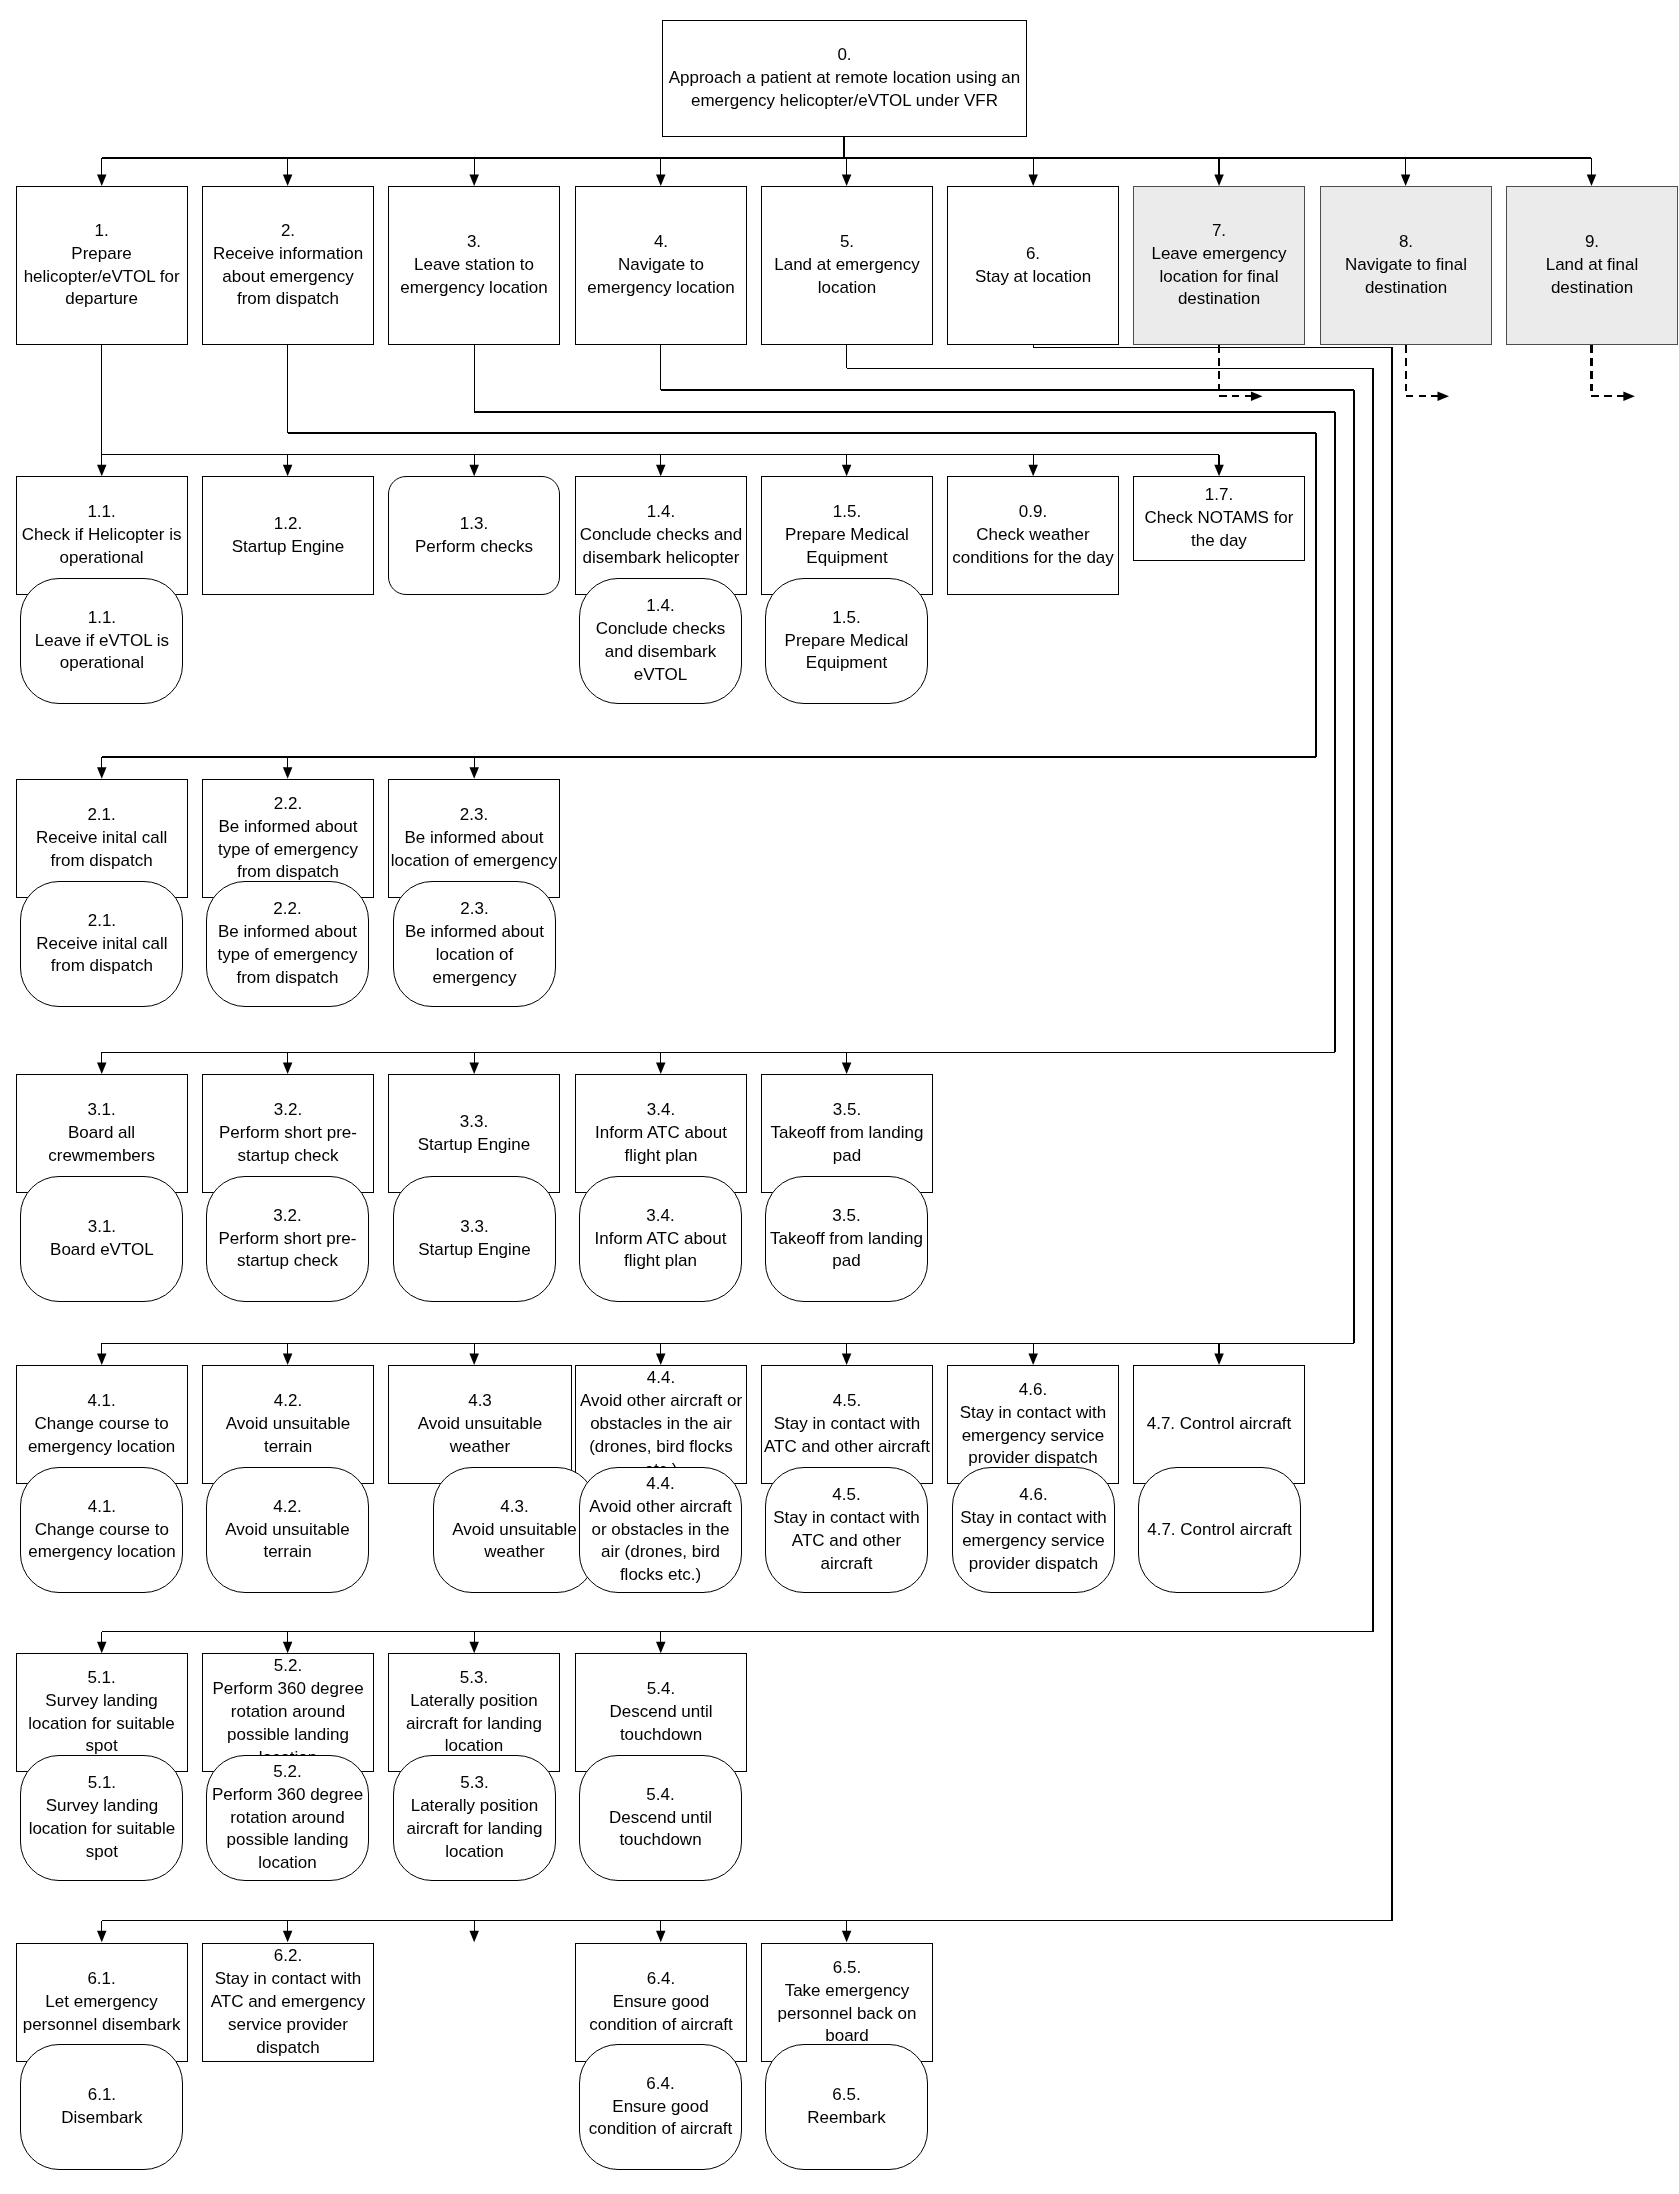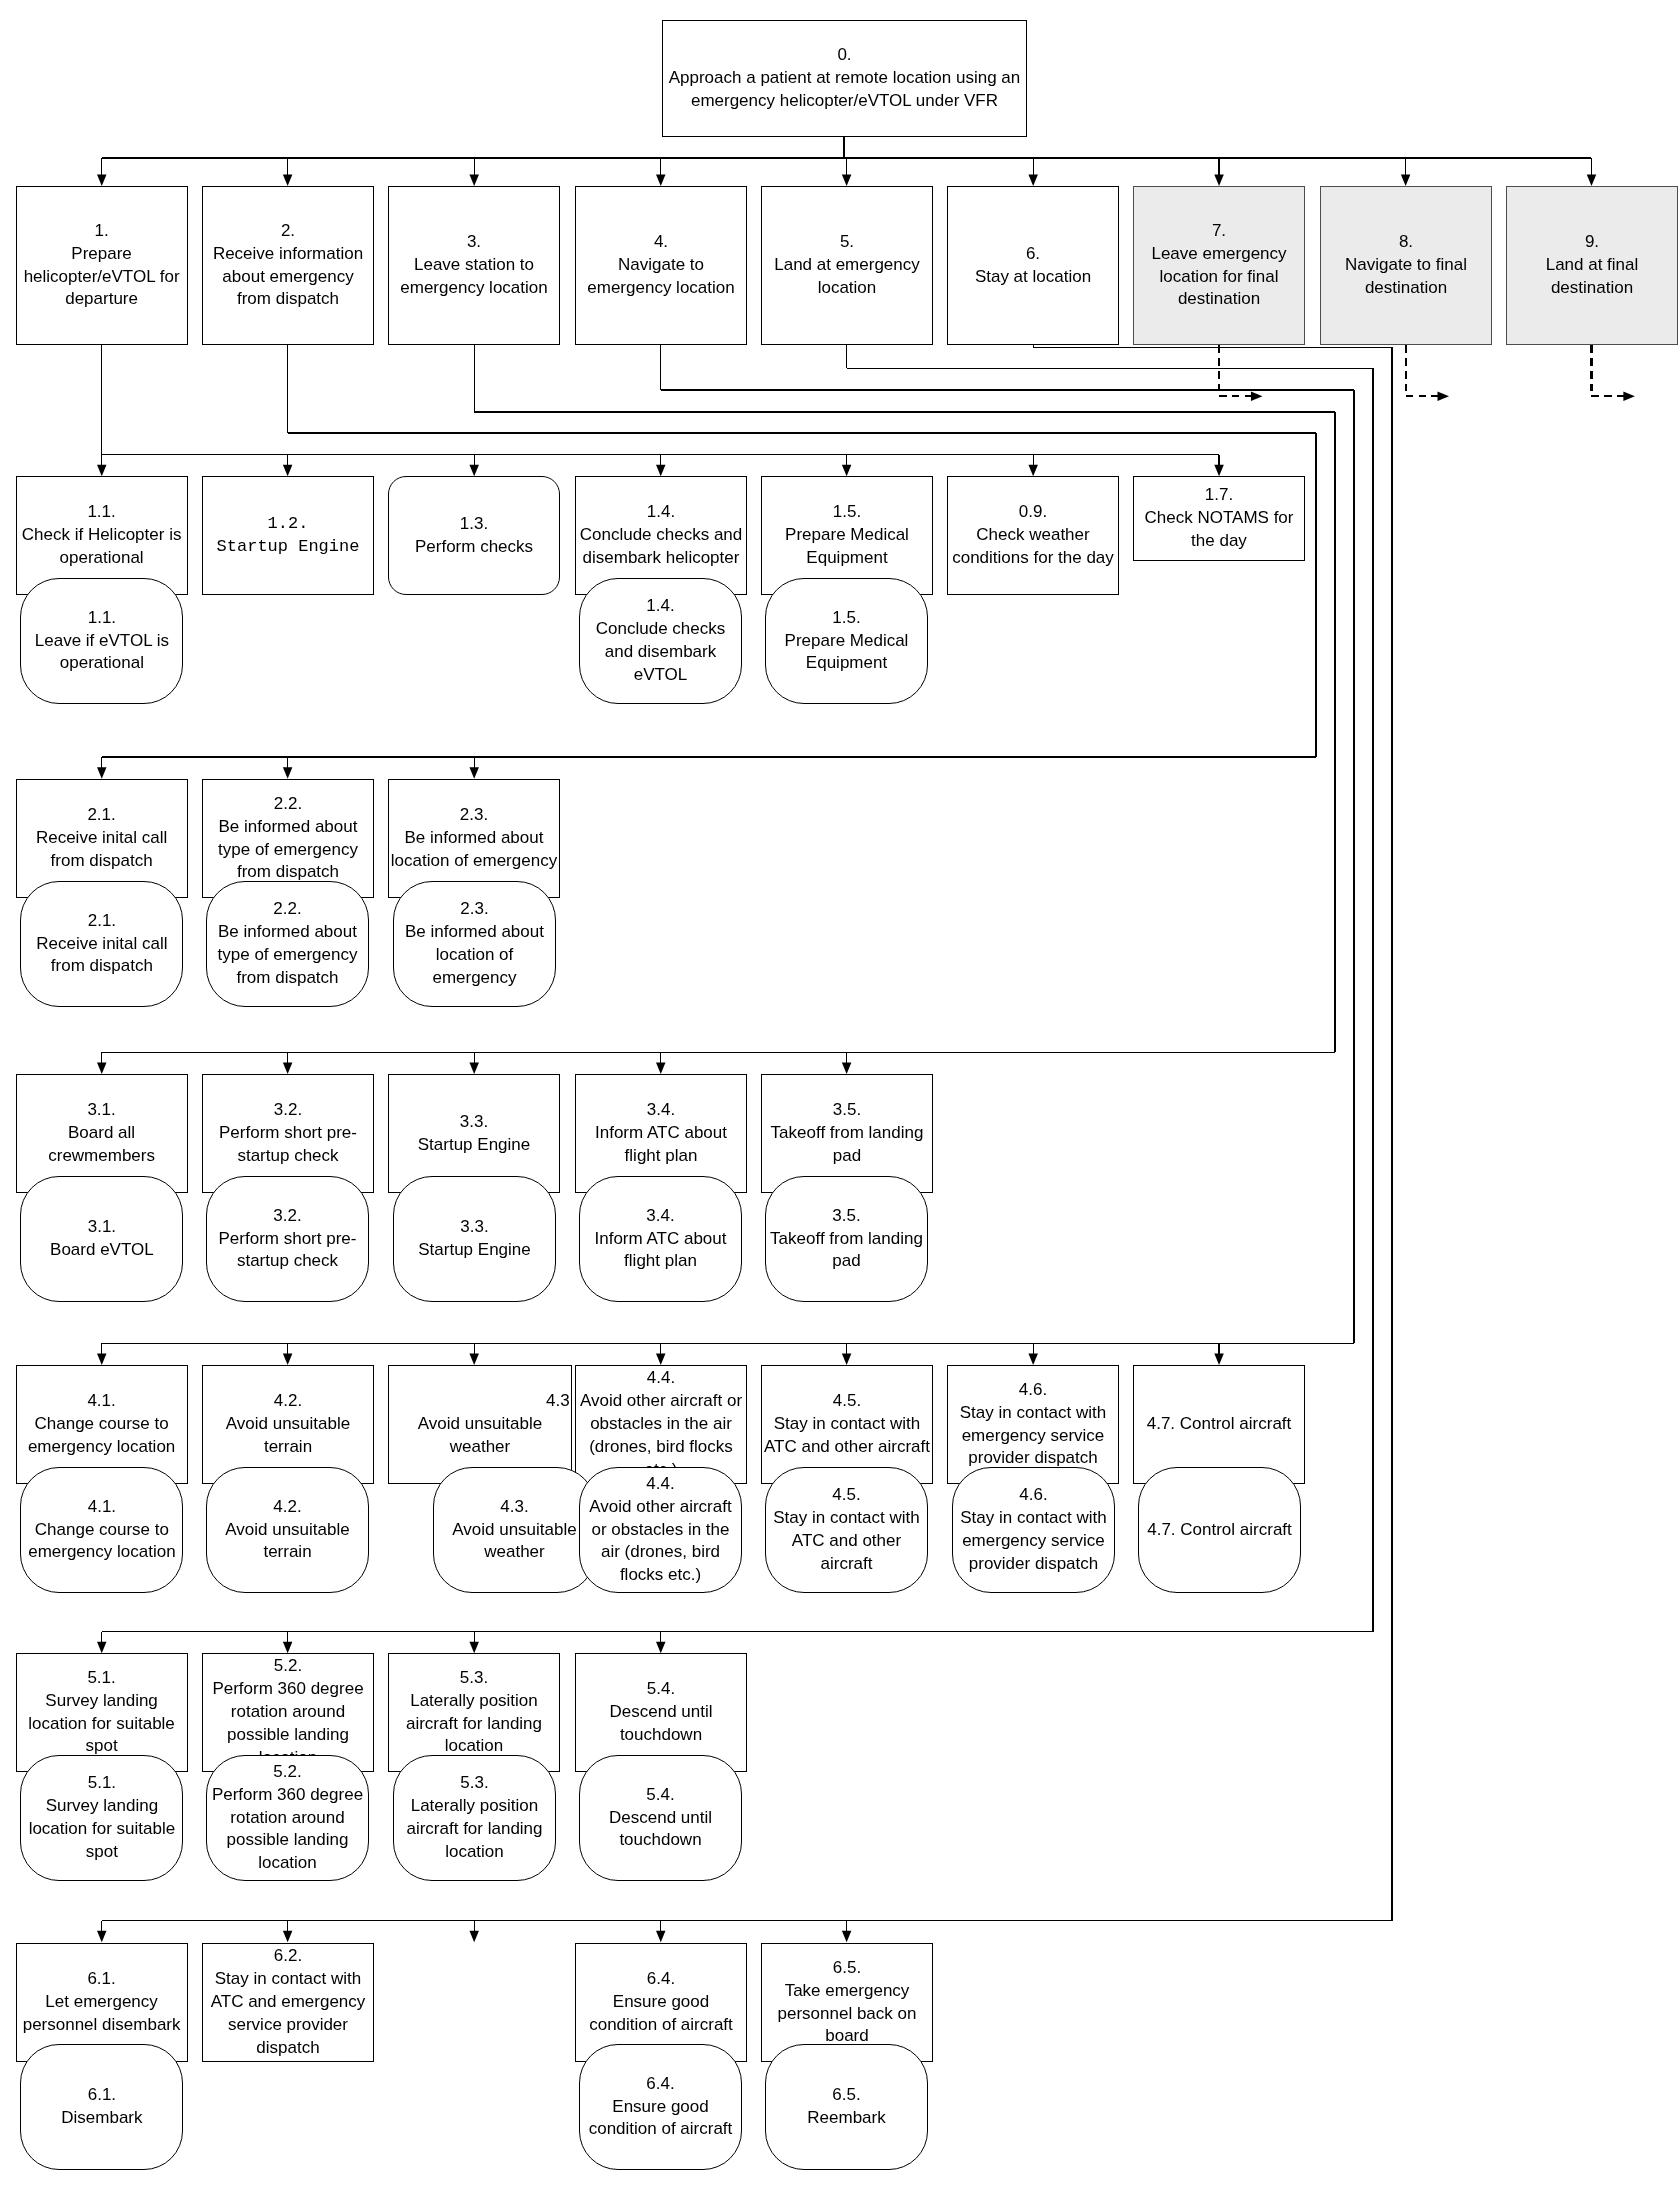--- a/index.html
+++ b/index.html
@@ -175,21 +175,21 @@
       <span class="label">Land at final destination</span>
     </div>
     <div class="box" style="left: 15.6px; top: 476px; width: 172px; height: 119px;">
       <span class="num">1.1.</span>
       <span class="label">Check if Helicopter is operational</span>
     </div>
     <div class="box rounded" style="left: 20.4px; top: 578px; width: 163px; height: 126px;">
       <span class="num">1.1.</span>
       <span class="label">Leave if eVTOL is operational</span>
     </div>
-    <div class="box" style="left: 202px; top: 476px; width: 172px; height: 119px; font-family: Liberation Mono, monospace;">
+    <div class="box" style="left: 202px; top: 476px; width: 172px; height: 119px;">
       <span class="num">1.2.</span>
       <span class="label">Startup Engine</span>
     </div>
     <div class="box" style="left: 388px; top: 476px; width: 172px; height: 119px; border-radius: 18px;">
       <span class="num">1.3.</span>
       <span class="label">Perform checks</span>
     </div>
     <div class="box" style="left: 575px; top: 476px; width: 172px; height: 119px;">
       <span class="num">1.4.</span>
       <span class="label">Conclude checks and disembark helicopter</span>
@@ -287,21 +287,21 @@
       <span class="label">Change course to emergency location</span>
     </div>
     <div class="box" style="left: 202px; top: 1365px; width: 172px; height: 119px;">
       <span class="num">4.2.</span>
       <span class="label">Avoid unsuitable terrain</span>
     </div>
     <div class="box rounded" style="left: 206px; top: 1467px; width: 163px; height: 126px;">
       <span class="num">4.2.</span>
       <span class="label">Avoid unsuitable terrain</span>
     </div>
-    <div class="box" style="left: 388px; top: 1365px; width: 184px; height: 119px; align-items: flex-end;">
+    <div class="box" style="left: 388px; top: 1365px; width: 184px; height: 119px;">
       <span class="num">4.3</span>
       <span class="label">Avoid unsuitable weather</span>
     </div>
     <div class="box rounded" style="left: 393px; top: 1467px; width: 163px; height: 126px; margin-left: 40px;">
       <span class="num">4.3.</span>
       <span class="label">Avoid unsuitable weather</span>
     </div>
     <div class="box" style="left: 575px; top: 1365px; width: 172px; height: 119px;">
       <span class="num">4.4.</span>
       <span class="label">Avoid other aircraft or obstacles in the air (drones, bird flocks etc.)</span>

